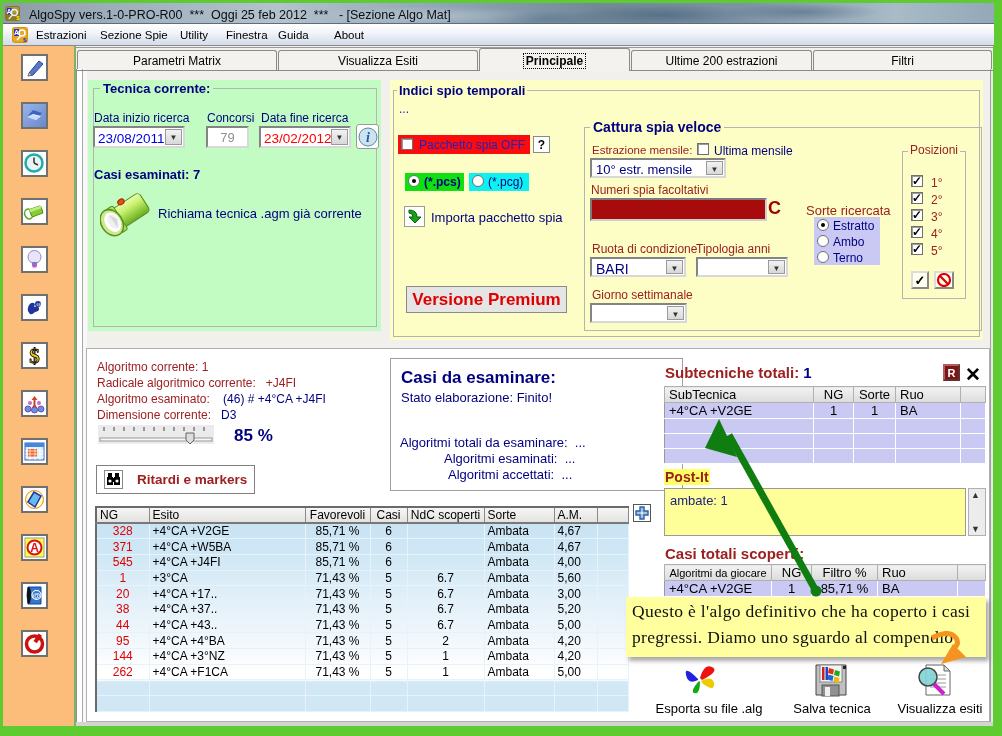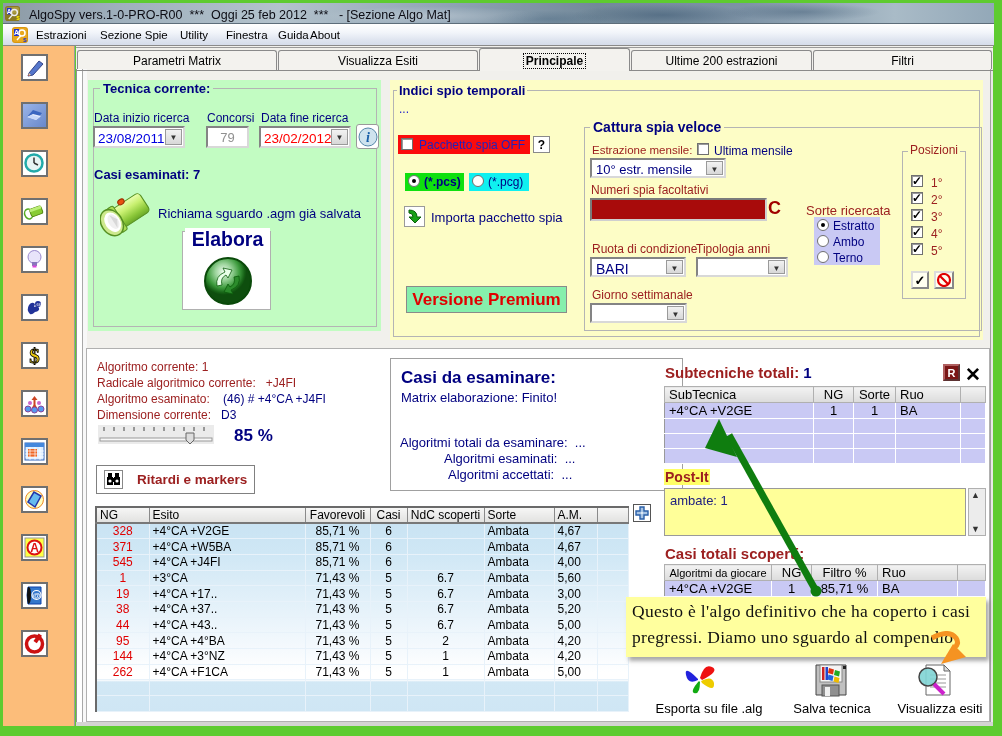--- a/index.html
+++ b/index.html
@@ -84,21 +84,21 @@
       <text x="4.5" y="8" font-size="7" fill="#fff" text-anchor="middle" font-weight="bold">A</text>
       <circle cx="10" cy="6" r="3" fill="none" stroke="#fff" stroke-width="1.5"></circle>
       <line x1="9" y1="8.5" x2="5" y2="13" stroke="#fff" stroke-width="1.5"></line>
       <text x="11" y="15" font-size="7" fill="#2233cc" font-weight="bold">s</text>
     </svg>
     <div class="mitem" style="left:33px">Estrazioni</div>
     <div class="mitem" style="left:97px">Sezione Spie</div>
     <div class="mitem" style="left:177px">Utility</div>
     <div class="mitem" style="left:223px">Finestra</div>
     <div class="mitem" style="left:275px">Guida</div>
-    <div class="mitem" style="left:307px">About</div>
+    <div class="mitem" style="left:331px">About</div>
   </div>
 
   <div id="sidebar" class="abs">
     <div class="sbtn" style="top:8px;">
       <svg width="23" height="23" viewBox="0 0 23 23">
         <path d="M6 17 L16 5 L20 8 L10 19 L5 20 Z" fill="#5577cc" stroke="#334488"></path>
         <path d="M6 17 L8 19 L5 20 Z" fill="#f0d0a0"></path>
         <path d="M5.6 18.4 L6.6 19.4 L5 20 Z" fill="#aa3333"></path>
       </svg>
     </div>
@@ -248,39 +248,22 @@
         <g transform="rotate(-33 16 32)">
           <rect x="16" y="21" width="34" height="22" rx="4" fill="url(#flb)" stroke="#569022" stroke-width="1"></rect>
           <rect x="14" y="18" width="7" height="28" rx="2" fill="#aade55" stroke="#569022" stroke-width="1"></rect>
           <ellipse cx="11" cy="32" rx="10.5" ry="14" fill="#cde98e" stroke="#569022" stroke-width="1.5"></ellipse>
           <ellipse cx="12" cy="32" rx="7.5" ry="10.5" fill="#ffffff"></ellipse>
           <ellipse cx="13" cy="32" rx="5" ry="8" fill="#f0f0f0"></ellipse>
           <path d="M13 24.5 L17.5 32 L13 39.5 Z" fill="#d8d8d8"></path>
           <ellipse cx="30" cy="19.5" rx="3.4" ry="2.6" fill="#e85010" stroke="#a03000"></ellipse>
         </g>
       </svg>
-      <div class="lbl" style="left:70px; top:126px; font-size:13px;">Richiama sguardo .agm già salvata</div>
-
-      <div style="position:absolute; left:94px; top:151px; width:89px; height:79px; background:#fff; border:1px solid #b0b0b0;">
-        <div style="position:absolute; left:2px; top:-4px; width:85px; font-size:19.5px; font-weight:bold; color:#000080; background:#fff; text-align:center;">Elabora</div>
-        <svg style="position:absolute; left:20px; top:24px;" width="50" height="50" viewBox="0 0 50 50">
-          <defs>
-            <radialGradient id="gbtn" cx="40%" cy="30%">
-              <stop offset="0%" stop-color="#eefcee"></stop>
-              <stop offset="35%" stop-color="#9cd49c"></stop>
-              <stop offset="70%" stop-color="#3c9a3c"></stop>
-              <stop offset="92%" stop-color="#156015"></stop>
-              <stop offset="100%" stop-color="#0e4e0e"></stop>
-            </radialGradient>
-          </defs>
-          <circle cx="25" cy="25" r="23" fill="url(#gbtn)" stroke="#0a4a0a" stroke-width="2"></circle>
-          <path d="M14 30 Q12 20 22 16 l-2 -4 9 2 -4 8 -2 -3 q-6 3 -4 10 z" fill="#e8ffe8" stroke="#0c5c0c" stroke-width="0.8"></path>
-          <path d="M36 20 q2 10 -8 14 l2 4 -9 -2 4 -8 2 3 q6 -3 4 -10 z" fill="#2c8c2c" stroke="#0c5c0c" stroke-width="0.8"></path>
-        </svg>
-      </div>
+      <div class="lbl" style="left:70px; top:126px; font-size:13px;">Richiama tecnica .agm già corrente</div>
+
     </div>
     <div id="yellowpanel" class="abs">
       <div class="gbox" style="left:3px; top:10px; right:3px; bottom:3px;"></div>
       <div class="gtitle" style="left:7px; top:3px; font-size:13px; background:#fdfdc6; padding:0 2px;">Indici spio temporali</div>
       <div class="lbl" style="left:9px; top:22px; color:#2222cc;">...</div>
 
       <div style="position:absolute; left:8px; top:55px; width:132px; height:19px; background:#fb0b0b;">
         <div class="ck" style="left:3px; top:3px;"></div>
         <div style="position:absolute; left:21px; top:3px; font-size:12px; color:#2222bb;">Pacchetto spia OFF</div>
       </div>
@@ -295,21 +278,21 @@
         <div style="position:absolute; left:19px; top:2px; font-size:12px; color:#000080;">(*.pcg)</div>
       </div>
 
       <div style="position:absolute; left:14px; top:126px; width:21px; height:21px; background:#fff; border:1px solid #9a9a9a;">
         <svg width="19" height="19" viewBox="0 0 19 19">
           <path d="M4 3 q8 0 8 7 l4 0 -6 6 -6 -6 4 0 q0 -4 -4 -4 z" fill="#18a018" stroke="#0a600a"></path>
         </svg>
       </div>
       <div class="lbl" style="left:41px; top:130px; font-size:13px;">Importa pacchetto spia</div>
 
-      <div style="position:absolute; left:16px; top:206px; width:161px; height:27px; background:#86efac; border:1px solid #8a8a8a;">
+      <div style="position:absolute; left:16px; top:206px; width:161px; height:27px; background:#e5e5e5; border:1px solid #8a8a8a;">
         <div style="position:absolute; left:0; top:3px; width:100%; text-align:center; font-size:17px; font-weight:bold; color:#e00000;">Versione Premium</div>
       </div>
 
       <div class="gbox" style="left:194px; top:47px; width:398px; height:204px;"></div>
       <div class="gtitle" style="left:200px; top:39px; font-size:14px; background:#fdfdc6; padding:0 3px;">Cattura spia veloce</div>
       <div class="mlbl" style="left:202px; top:64px; font-size:11.5px;">Estrazione mensile:</div>
       <div class="ck" style="left:307px; top:63px;"></div>
       <div class="lbl" style="left:324px; top:64px;">Ultima mensile</div>
       <div class="combo" style="left:200px; top:78px; width:136px; height:20px;padding-left:13px;">
         <span style="position:absolute; left:4px; top:2px; font-size:13px; color:#000080;">10° estr. mensile</span>
@@ -398,21 +381,21 @@
             <rect x="7.5" y="7" width="2" height="4" fill="#000"></rect>
             <circle cx="5" cy="10" r="1.6" fill="#fff"></circle>
             <circle cx="12" cy="10" r="1.6" fill="#fff"></circle>
           </svg>
         </div>
         <div style="position:absolute; left:40px; top:6px; font-size:13.5px; font-weight:bold; color:#9c2020; white-space:nowrap;">Ritardi e markers</div>
       </div>
 
       <div style="position:absolute; left:303px; top:9px; width:293px; height:133px; background:#fff; border:1px solid #a0a0a0;">
         <div style="position:absolute; left:10px; top:9px; font-size:17px; font-weight:bold; color:#000080;">Casi da esaminare:</div>
-        <div class="lbl" style="left:10px; top:31px; font-size:13px;">Matrix elaborazione: Finito!</div>
+        <div class="lbl" style="left:10px; top:31px; font-size:13px;">Stato elaborazione: Finito!</div>
         <div class="lbl" style="left:9px; top:76px; font-size:13px;">Algoritmi totali da esaminare:  ...</div>
         <div class="lbl" style="left:53px; top:92px; font-size:13px;">Algoritmi esaminati:  ...</div>
         <div class="lbl" style="left:57px; top:108px; font-size:13px;">Algoritmi accettati:  ...</div>
       </div>
 
       <table id="maintable">
         <colgroup>
           <col style="width:53px">
           <col style="width:156px">
           <col style="width:65px">
@@ -467,21 +450,21 @@
             <td class="ng">1</td>
             <td>+3°CA</td>
             <td class="c">71,43 %</td>
             <td class="c">5</td>
             <td class="c">6.7</td>
             <td>Ambata</td>
             <td>5,60</td>
             <td></td>
           </tr>
         <tr>
-            <td class="ng">19</td>
+            <td class="ng">20</td>
             <td>+4°CA +17..</td>
             <td class="c">71,43 %</td>
             <td class="c">5</td>
             <td class="c">6.7</td>
             <td>Ambata</td>
             <td>3,00</td>
             <td></td>
           </tr>
         <tr>
             <td class="ng">38</td>

